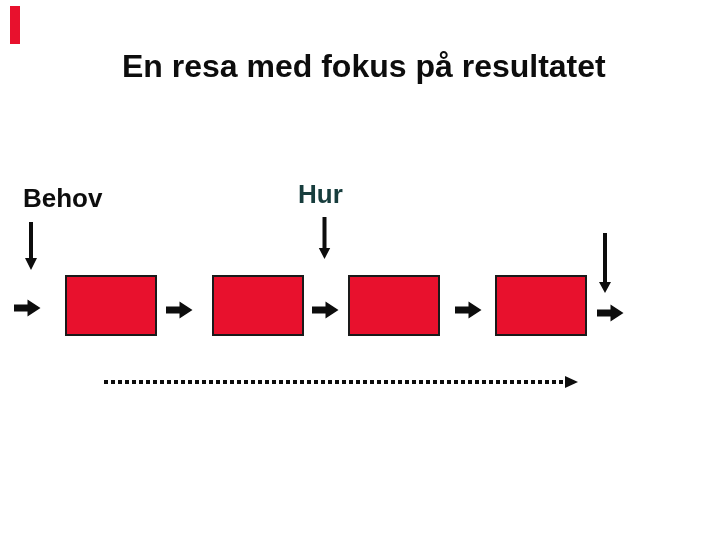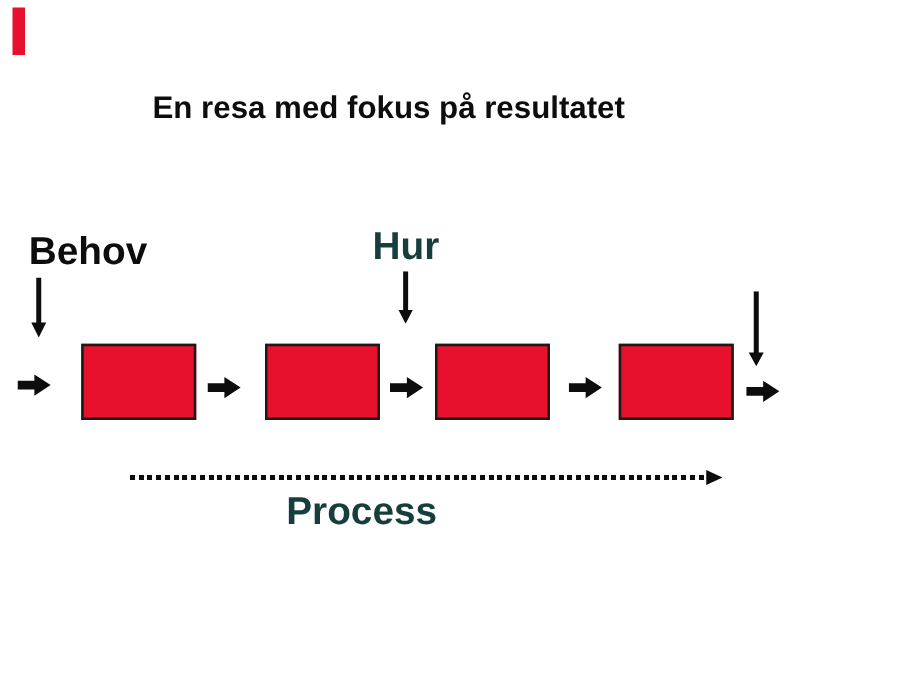--- a/index.html
+++ b/index.html
@@ -20,30 +20,30 @@
     position: absolute;
     left: 10px;
     top: 6px;
     width: 10px;
     height: 38px;
     background: var(--accent-bar-red, #e8112d);
   }
   .slide-title {
     position: absolute;
     left: 122px;
-    top: 74px;
-    font-size: 25px;
+    top: 50px;
+    font-size: 32px;
     line-height: 1;
     color: var(--ink, #0d0d0d);
     white-space: nowrap;
     letter-spacing: 0px;
   }
   .label {
     position: absolute;
-    font-size: 31px;
+    font-size: 26px;
     line-height: 1;
     white-space: nowrap;
     text-align: center;
   }
   .label.ink  { color: var(--ink, #0d0d0d); }
   .label.teal { color: var(--teal-text, #173d3d); }
   .lbl-behov    { left: 23px;  top: 185px; }
   .lbl-hur      { left: 298px; top: 181px; }
   .lbl-resultat { left: 569px; top: 196px; }
   .lbl-process  { left: 229px; top: 393px; }
@@ -153,15 +153,14 @@
       <div class="barrow" style="left: 597px; top: 304px;">
         <svg width="27" height="18" viewBox="0 0 27 18">
           <path d="M0 5.5 H13.5 V0.5 L26.5 9 L13.5 17.5 V12.5 H0 Z"></path>
         </svg>
       </div>
     </div>
 
   <div class="dotted-line"></div>
   <div class="dotted-head"></div>
 
-  <div class="label teal lbl-process">Process</div>
 
 </div>
 
 </body></html>

